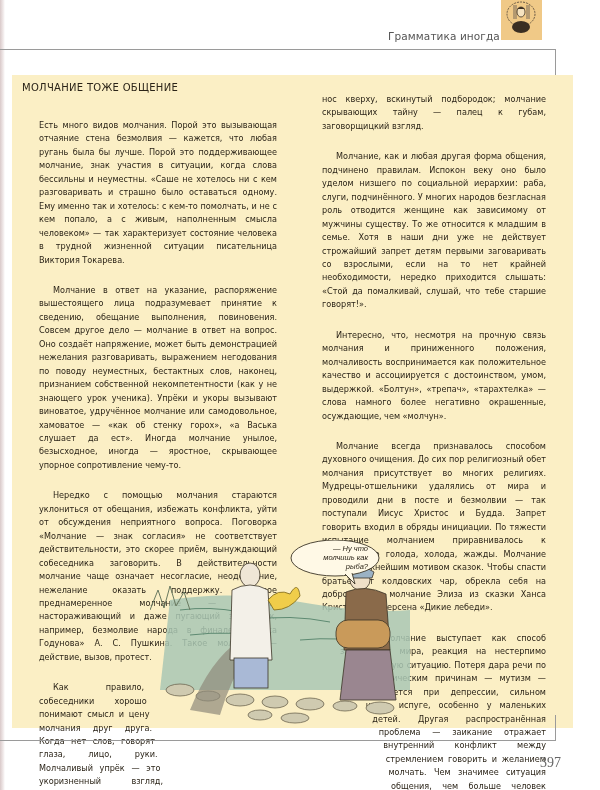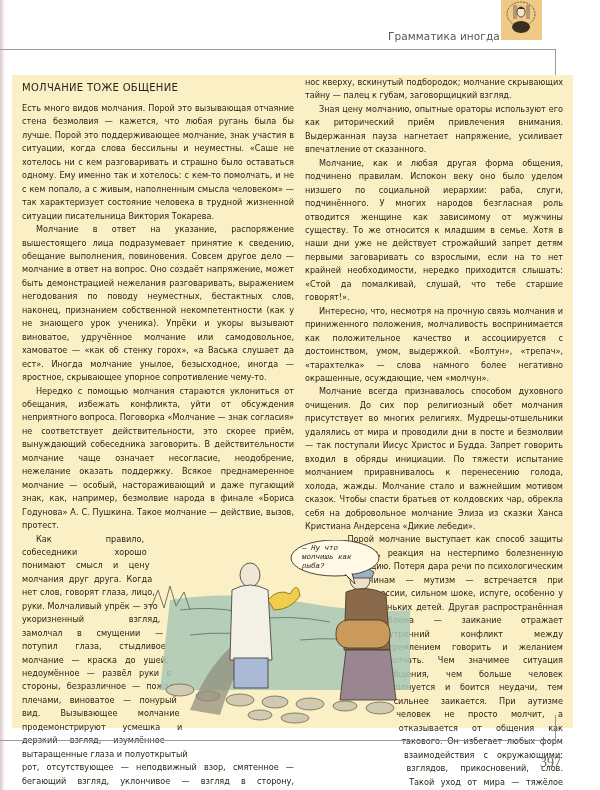--- a/index.html
+++ b/index.html
@@ -9,21 +9,21 @@
              background:linear-gradient(to right,#d9c9c9,#f3eded 70%,#ffffff); }
   .header-label { position:absolute; left:388px; top:30px; font-size:10.5px; color:#555; letter-spacing:0.1px; }
   .header-emblem { position:absolute; left:501px; top:0; width:41px; height:40px; background:#f0c987; overflow:hidden; }
   .frame-top { position:absolute; left:0; top:49px; width:556px; height:1px; background:#9a9a9a; }
   .frame-top-v { position:absolute; left:555px; top:49px; width:1px; height:27px; background:#9a9a9a; }
   .frame-bot { position:absolute; left:0; top:740px; width:556px; height:1px; background:#9a9a9a; }
   .frame-bot-v { position:absolute; left:555px; top:715px; width:1px; height:26px; background:#9a9a9a; }
   .panel { position:absolute; left:12px; top:75px; width:561px; height:653px; background:#fbefc5; }
   .title { position:absolute; left:22px; top:82px; font-size:10px; color:#2b2418; letter-spacing:0.3px; font-family:"DejaVu Sans", sans-serif; }
   .col { position:absolute; font-size:8.15px; line-height:13.45px; text-align:justify; color:#2b2418; }
-  .col p { margin:0; }
+  .col p { margin:17px; }
   .col p.ind { text-indent:14px; }
   .colL { left:22px; top:102px; width:272px; }
   .colR { left:305px; top:76px; width:258px; }
   .wrapL { float:right; width:150px; height:170px; shape-outside:polygon(100% 0,100% 100%,30% 100%,0% 0%); }
   .wrapR { float:left; width:110px; height:220px; shape-outside:polygon(0 0, 20% 0, 70% 40%, 100% 100%, 0 100%); }
   .art { position:absolute; left:150px; top:540px; width:260px; height:190px; }
   .page-number { position:absolute; left:540px; top:755px; font-size:14px; color:#666; font-family:Liberation Serif, serif; }
 </style>
 </head>
 <body>
@@ -53,21 +53,20 @@
 <div class="col colL">
   <p>Есть много видов молчания. Порой это вызывающая отчаяние стена безмолвия — кажется, что любая ругань была бы лучше. Порой это поддерживающее молчание, знак участия в ситуации, когда слова бессильны и неуместны. «Саше не хотелось ни с кем разговаривать и страшно было оставаться одному. Ему именно так и хотелось: с кем-то помолчать, и не с кем попало, а с живым, наполненным смысла человеком» — так характеризует состояние человека в трудной жизненной ситуации писательница Виктория Токарева.</p>
   <p class="ind">Молчание в ответ на указание, распоряжение вышестоящего лица подразумевает принятие к сведению, обещание выполнения, повиновения. Совсем другое дело — молчание в ответ на вопрос. Оно создаёт напряжение, может быть демонстрацией нежелания разговаривать, выражением негодования по поводу неуместных, бестактных слов, наконец, признанием собственной некомпетентности (как у не знающего урок ученика). Упрёки и укоры вызывают виноватое, удручённое молчание или самодовольное, хамоватое — «как об стенку горох», «а Васька слушает да ест». Иногда молчание унылое, безысходное, иногда — яростное, скрывающее упорное сопротивление чему-то.</p>
   <p class="ind">Нередко с помощью молчания стараются уклониться от обещания, избежать конфликта, уйти от обсуждения неприятного вопроса. Поговорка «Молчание — знак согласия» не соответствует действительности, это скорее приём, вынуждающий собеседника заговорить. В действительности молчание чаще означает несогласие, неодобрение, нежелание оказать поддержку. Всякое преднамеренное молчание — особый, настораживающий и даже пугающий знак, как, например, безмолвие народа в финале «Бориса Годунова» А. С. Пушкина. Такое молчание — действие, вызов, протест.</p>
   <div class="wrapL" style="margin-top:52px;"></div>
   <p class="ind">Как правило, собеседники хорошо понимают смысл и цену молчания друг друга. Когда нет слов, говорят глаза, лицо, руки. Молчаливый упрёк — это укоризненный взгляд, замолчал в смущении — потупил глаза, стыдливое молчание — краска до ушей, недоумённое — развёл руки в стороны, безразличное — пожал плечами, виноватое — понурый вид. Вызывающее молчание продемонстрируют усмешка и дерзкий взгляд, изумлённое — вытаращенные глаза и полуоткрытый рот, отсутствующее — неподвижный взор, смятенное — бегающий взгляд, уклончивое — взгляд в сторону, напряжённое лицо. Есть молчание зубрилы — глаза в потолок; молчание двоечника — глаза в сторону, прищурены; молчание в ответ на насмешки —</p>
 </div>
 
 <div class="col colR">
   <p>нос кверху, вскинутый подбородок; молчание скрывающих тайну — палец к губам, заговорщицкий взгляд.</p>
-  <p class="ind">Зная цену молчанию, опытные ораторы используют его как риторический приём привлечения внимания. Выдержанная пауза нагнетает напряжение, усиливает впечатление от сказанного.</p>
   <p class="ind">Молчание, как и любая другая форма общения, подчинено правилам. Испокон веку оно было уделом низшего по социальной иерархии: раба, слуги, подчинённого. У многих народов безгласная роль отводится женщине как зависимому от мужчины существу. То же относится к младшим в семье. Хотя в наши дни уже не действует строжайший запрет детям первыми заговаривать со взрослыми, если на то нет крайней необходимости, нередко приходится слышать: «Стой да помалкивай, слушай, что тебе старшие говорят!».</p>
   <p class="ind">Интересно, что, несмотря на прочную связь молчания и приниженного положения, молчаливость воспринимается как положительное качество и ассоциируется с достоинством, умом, выдержкой. «Болтун», «трепач», «тарахтелка» — слова намного более негативно окрашенные, осуждающие, чем «молчун».</p>
   <p class="ind">Молчание всегда признавалось способом духовного очищения. До сих пор религиозный обет молчания присутствует во многих религиях. Мудрецы-отшельники удалялись от мира и проводили дни в посте и безмолвии — так поступали Иисус Христос и Будда. Запрет говорить входил в обряды инициации. По тяжести испытание молчанием приравнивалось к перенесению голода, холода, жажды. Молчание стало и важнейшим мотивом сказок. Чтобы спасти братьев от колдовских чар, обрекла себя на добровольное молчание Элиза из сказки Ханса Кристиана Андерсена «Дикие лебеди».</p>
   <div class="wrapR" style="margin-top:66px;"></div>
   <p class="ind">Порой молчание выступает как способ защиты от мира, реакция на нестерпимо болезненную ситуацию. Потеря дара речи по психологическим причинам — мутизм — встречается при депрессии, сильном шоке, испуге, особенно у маленьких детей. Другая распространённая проблема — заикание отражает внутренний конфликт между стремлением говорить и желанием молчать. Чем значимее ситуация общения, чем больше человек волнуется и боится неудачи, тем сильнее заикается. При аутизме человек не просто молчит, а отказывается от общения как такового. Он избегает любых форм взаимодействия с окружающими: взглядов, прикосновений, слов. Такой уход от мира — тяжёлое психологическое расстройство, требующее длительной работы с психотерапевтом.</p>
 </div>
 
 <div class="art">
   <svg width="260" height="190" viewBox="0 0 260 190">
 
@@ -98,19 +97,19 @@
 
     <ellipse cx="210" cy="40" rx="10" ry="10" fill="#efe0c8" stroke="#3b3426" stroke-width="0.8"></ellipse>
     <path d="M198 32 Q210 22 224 32 L222 38 L198 38 Z" fill="#9bb2c4" stroke="#3b3426" stroke-width="0.8"></path>
     <path d="M196 52 Q215 44 236 54 L240 110 L194 110 Z" fill="#8a6a4a" stroke="#3b3426" stroke-width="0.8"></path>
     <rect x="186" y="80" width="54" height="28" rx="12" fill="#c99a5a" stroke="#3b3426" stroke-width="0.8"></rect>
     <path d="M196 110 L240 110 L246 160 L190 160 Z" fill="#9a8690" stroke="#3b3426" stroke-width="0.8"></path>
 
     <ellipse cx="185" cy="18" rx="44" ry="18" fill="#fff9e6" stroke="#3b3426" stroke-width="0.9"></ellipse>
     <path d="M195 34 L205 44 L202 33" fill="#fff9e6" stroke="#3b3426" stroke-width="0.9"></path>
   </svg>
-  <div style="position:absolute; left:152px; top:4px; width:66px; font-size:7.5px; line-height:9px; text-align:left; font-family:Liberation Mono, monospace; font-style:italic; color:#2b2418;">— Ну что молчишь как рыба?</div>
+  <div style="position:absolute; left:152px; top:4px; width:66px; font-size:7.5px; line-height:9px; text-align:right; font-family:Liberation Sans, sans-serif; font-style:italic; color:#2b2418;">— Ну что молчишь как рыба?</div>
 </div>
 
 <div class="frame-bot"></div>
 <div class="frame-bot-v"></div>
 
 <div class="page-number">397</div>
 
 </body></html>

